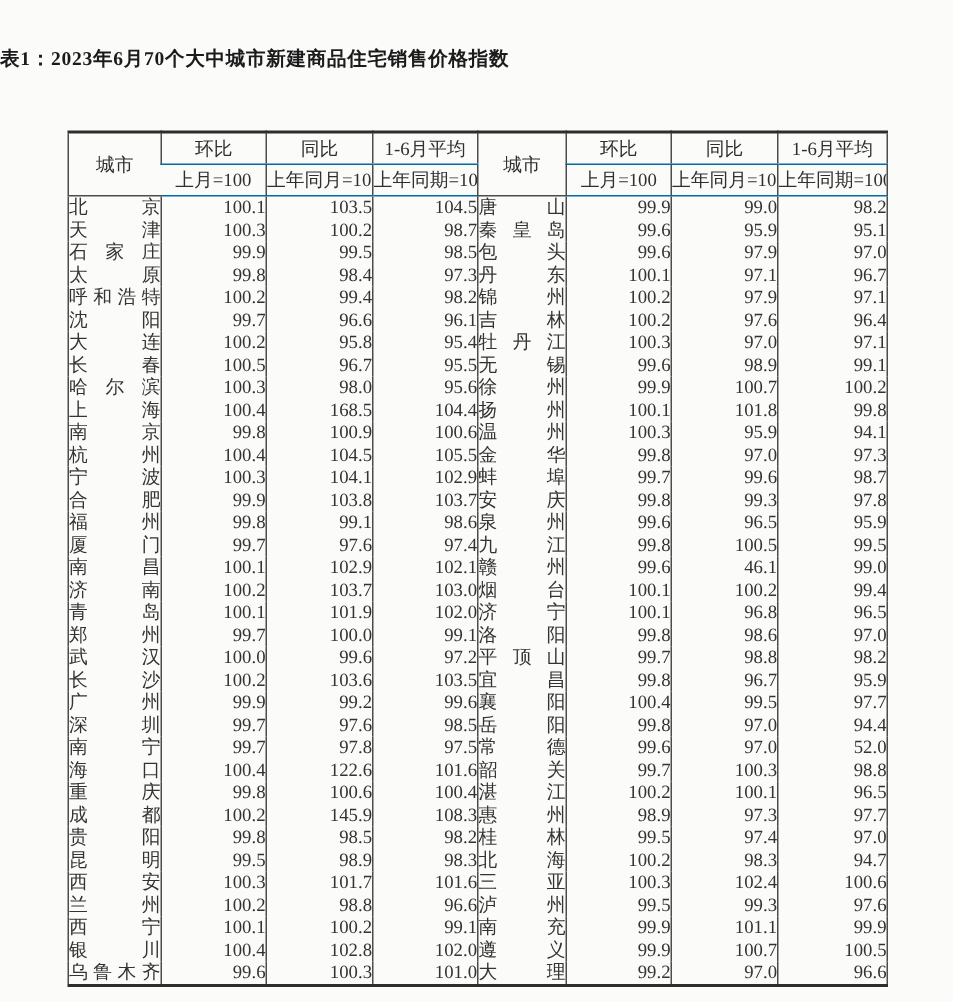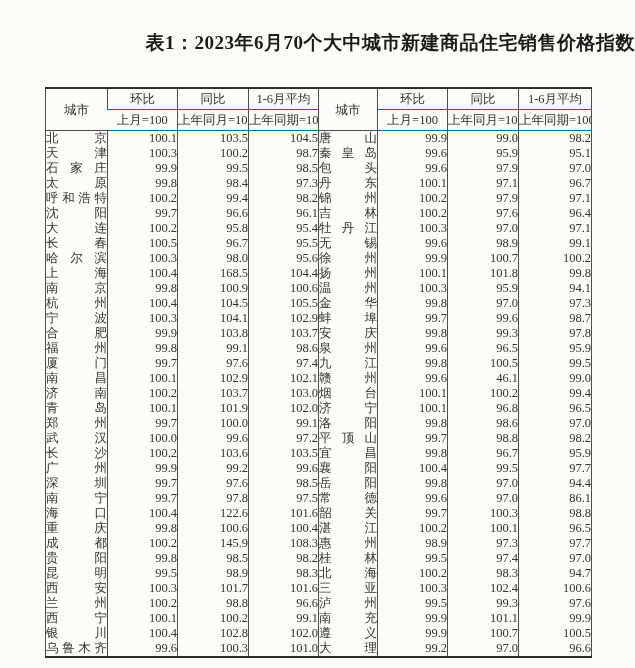--- a/index.html
+++ b/index.html
@@ -15,22 +15,22 @@
   .page {
     position: relative;
     width: 635px;
     height: 668px;
   }
   .page-title {
     position: absolute;
     top: 30px;
     left: 0;
     width: 100%;
-    text-align: right;
-    font-size: 19px;
+    text-align: left;
+    font-size: 13px;
     font-weight: bold;
     color: #1b1b1b;
     letter-spacing: 0.5px;
   }
   table.price-table {
     position: absolute;
     left: 45px;
     top: 87px;
     width: 546px;
     border-collapse: collapse;
@@ -366,21 +366,21 @@
           <td class="num-cell">94.4</td>
         </tr>
         <tr>
           <td class="city-cell">南宁</td>
           <td class="num-cell">99.7</td>
           <td class="num-cell">97.8</td>
           <td class="num-cell">97.5</td>
           <td class="city-cell">常德</td>
           <td class="num-cell">99.6</td>
           <td class="num-cell">97.0</td>
-          <td class="num-cell">86.1</td>
+          <td class="num-cell">52.0</td>
         </tr>
         <tr>
           <td class="city-cell">海口</td>
           <td class="num-cell">100.4</td>
           <td class="num-cell">122.6</td>
           <td class="num-cell">101.6</td>
           <td class="city-cell">韶关</td>
           <td class="num-cell">99.7</td>
           <td class="num-cell">100.3</td>
           <td class="num-cell">98.8</td>

